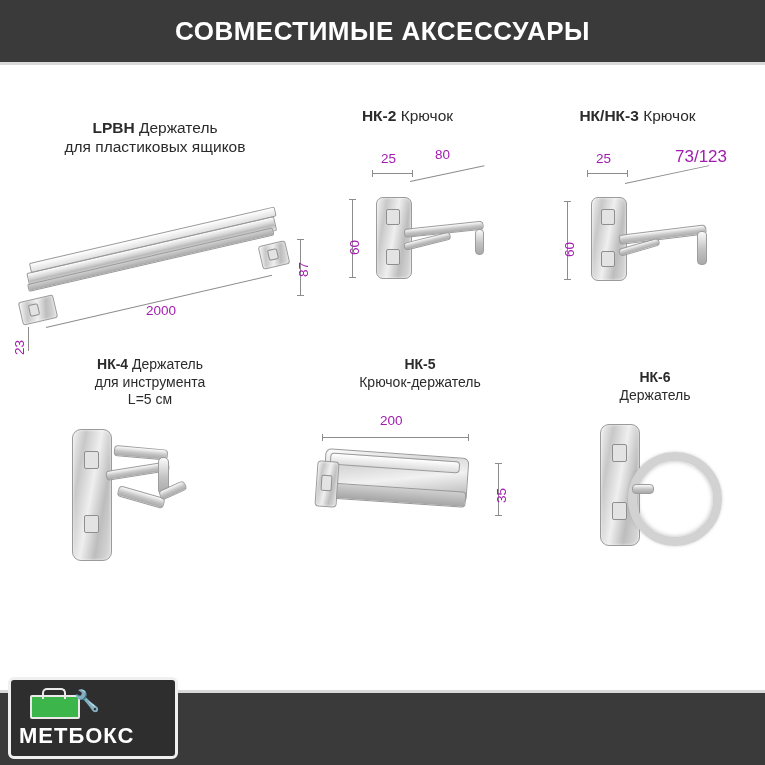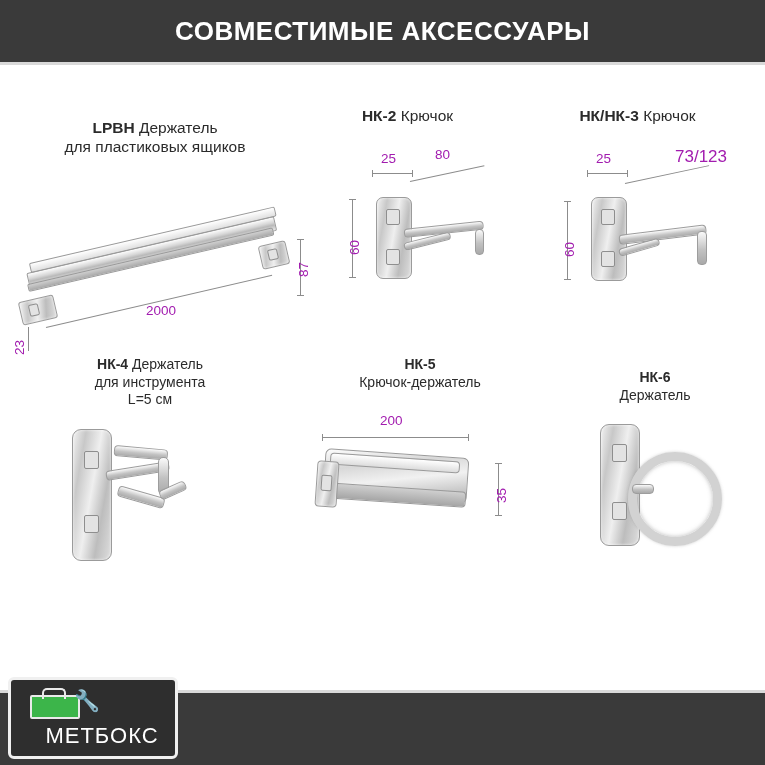--- a/index.html
+++ b/index.html
@@ -175,27 +175,26 @@
     left: 50px;
     top: 2px;
     width: 26px;
     height: 24px;
     color: #e9e9e9;
     font-size: 21px;
     line-height: 24px;
   }
   .logo-text {
     position: absolute;
-    left: 16px;
+    left: 8px;
     bottom: 7px;
     width: 150px;
-    text-align: center;
     color: #ffffff;
     font-size: 22px;
-    font-weight: normal;
+    font-weight: bold;
     letter-spacing: 1px;
   }
 </style>
 </head>
 <body>
 
 <div class="page">
 
   <div class="header">
     <div class="header-title">СОВМЕСТИМЫЕ АКСЕССУАРЫ</div>

